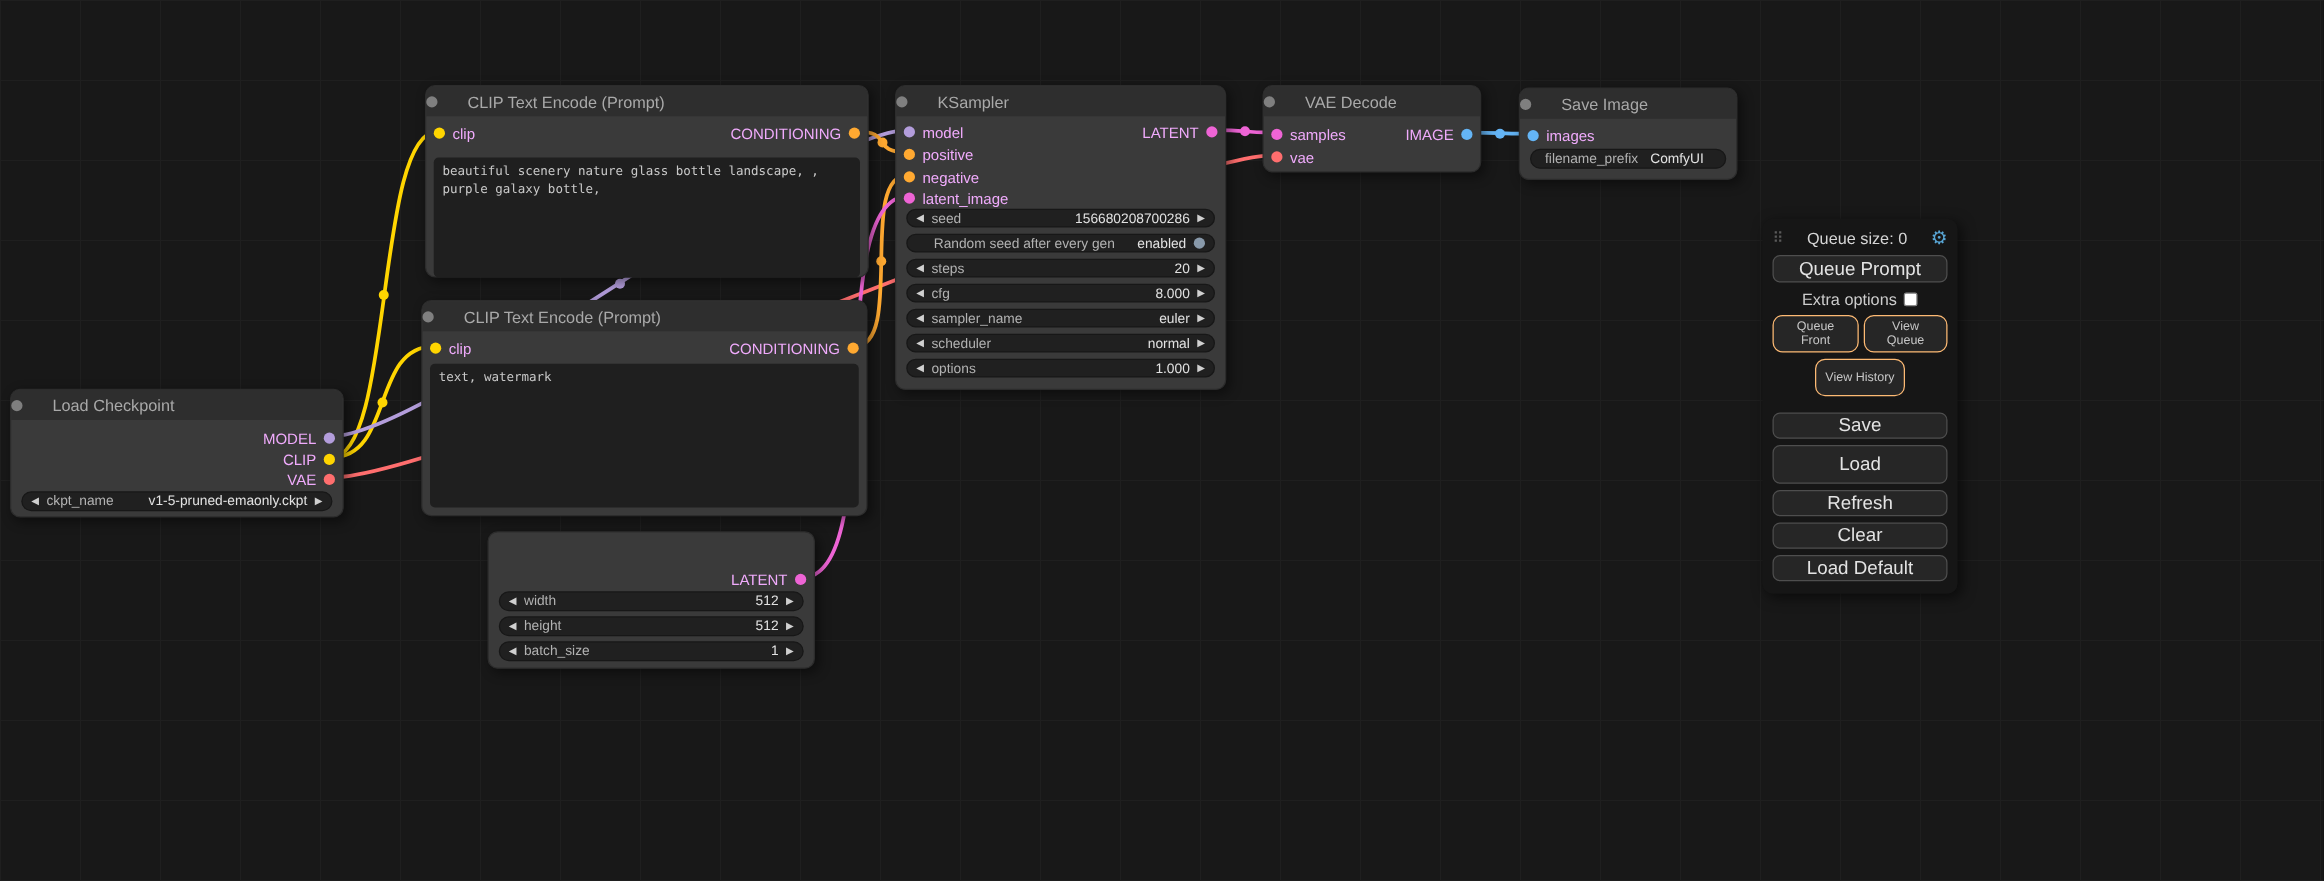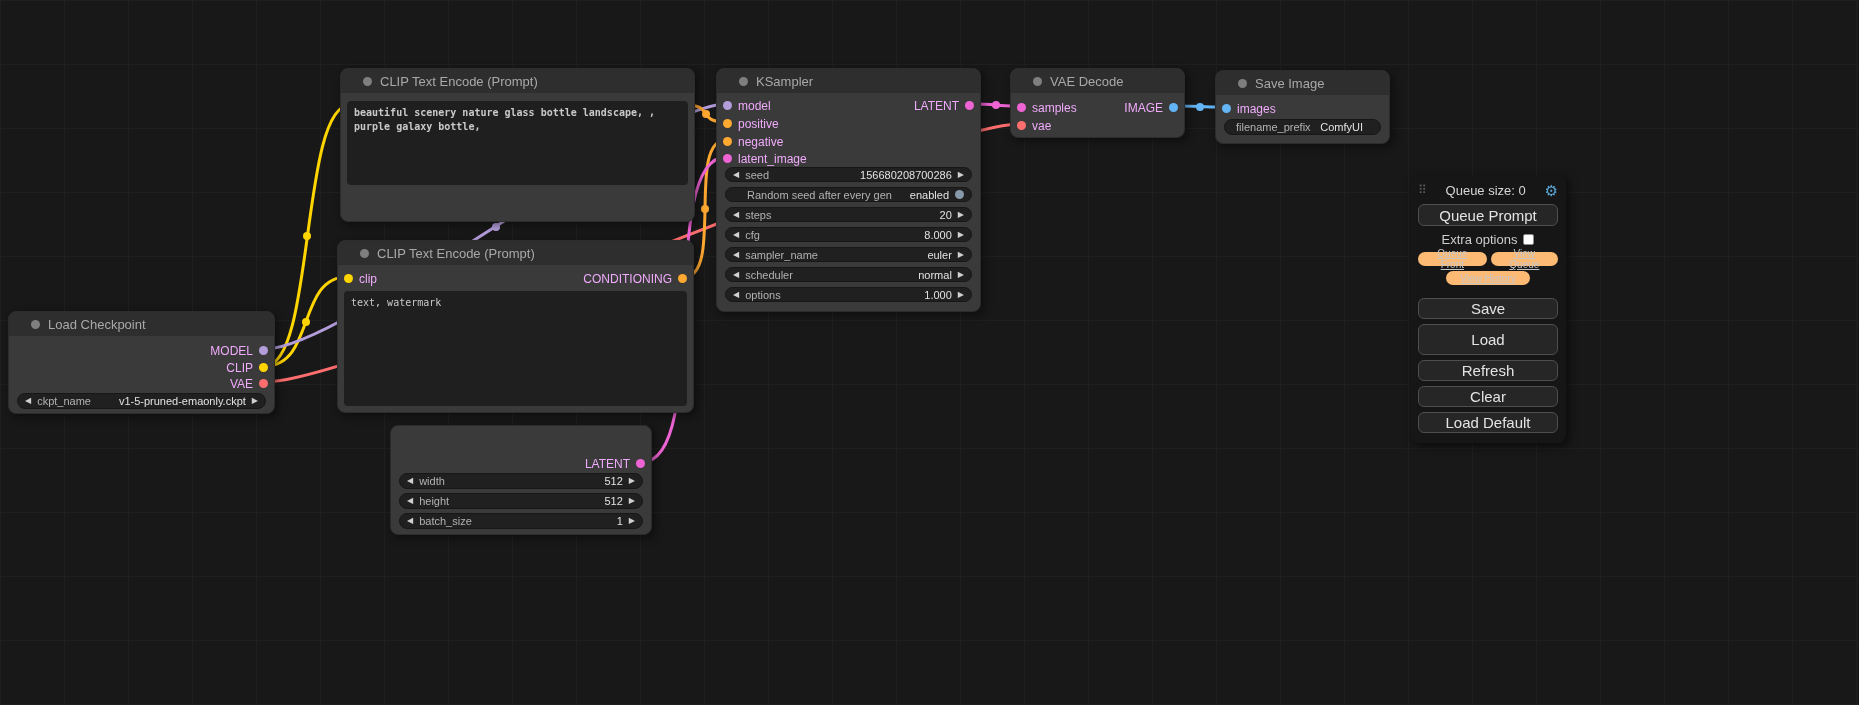--- a/index.html
+++ b/index.html
@@ -15,21 +15,21 @@
   }
   .wires { position:absolute; left:0; top:0; z-index:1; }
   .node {
     position:absolute; z-index:2;
     background:#3a3a3a; border:1px solid #2c2c2c; border-radius:8px;
     box-shadow:3px 3px 9px rgba(0,0,0,.45);
   }
   .node-title {
     position:absolute; left:0; top:0; right:0; height:24px;
     background:#2e2e2e; border-radius:7px 7px 0 0;
-    display:flex; align-items:center; gap:8px; padding:0 22px;
+    display:flex; align-items:center; gap:24px; padding:0 0;
     color:#a9a9a9; font-size:13px; white-space:nowrap;
   }
   .collapse-dot { width:9px; height:9px; border-radius:50%; background:#7f7f7f; flex:none; }
   .slot {
     position:absolute; height:17px; display:flex; align-items:center; gap:6px;
     font-size:12px; color:#f0abfc; white-space:nowrap;
   }
   .slot.in { left:6px; }
   .slot.out { right:6px; }
   .slot-dot { width:9px; height:9px; border-radius:50%; background:#888; flex:none; }
@@ -63,23 +63,23 @@
   button { font-family:inherit; cursor:pointer; }
   .btn-large {
     width:100%; height:22px; background:#262626; border:1px solid #4e4e4e;
     border-radius:6px; color:#e3e3e3; font-size:15px;
     display:flex; align-items:center; justify-content:center;
   }
   .extra-row { display:flex; align-items:center; justify-content:center; gap:6px; font-size:13px; height:16px; }
   .checkbox { width:11px; height:11px; background:#ffffff; border:1px solid #8a8a8a; border-radius:2px; }
   .small-row { display:flex; justify-content:space-between; gap:4px; }
   .btn-small {
-    height:14px; background:#262626; border:7px solid #fdba74; border-radius:8px;
+    height:30px; background:#262626; border:1px solid #fdba74; border-radius:8px;
     color:#c6c6c6; font-size:10px; padding:0 7px;
-    display:flex; align-items:center; justify-content:center;text-decoration:underline;
+    display:flex; align-items:center; justify-content:center;
   }
   .self-center { align-self:center; }
   .mt { margin-top:8px; }
 </style>
 </head>
 <body>
 
 <div class="canvas">
 
   <svg class="wires" width="1859" height="705">
@@ -138,21 +138,21 @@
       <span>CLIP Text Encode (Prompt)</span>
     </div>
     <div class="slot in" style="top:29px">
       <span class="slot-dot" style="background: rgb(255, 213, 0);"></span>
       <span>clip</span>
     </div>
     <div class="slot out" style="top:29px">
       <span>CONDITIONING</span>
       <span class="slot-dot" style="background: rgb(255, 169, 49);"></span>
     </div>
-    <div class="prompt-text" style="top:32px; height:84px;font-weight:bold;">beautiful scenery nature glass bottle landscape, , purple galaxy bottle,</div>
+    <div class="prompt-text" style="top:57px; height:96px;">beautiful scenery nature glass bottle landscape, , purple galaxy bottle,</div>
   </div>
 
   <div class="node" style="left:337px; top:240px; width:357px; height:173px;">
     <div class="node-title">
       <span class="collapse-dot"></span>
       <span>CLIP Text Encode (Prompt)</span>
     </div>
     <div class="slot in" style="top:29px">
       <span class="slot-dot" style="background: rgb(255, 213, 0);"></span>
       <span>clip</span>

